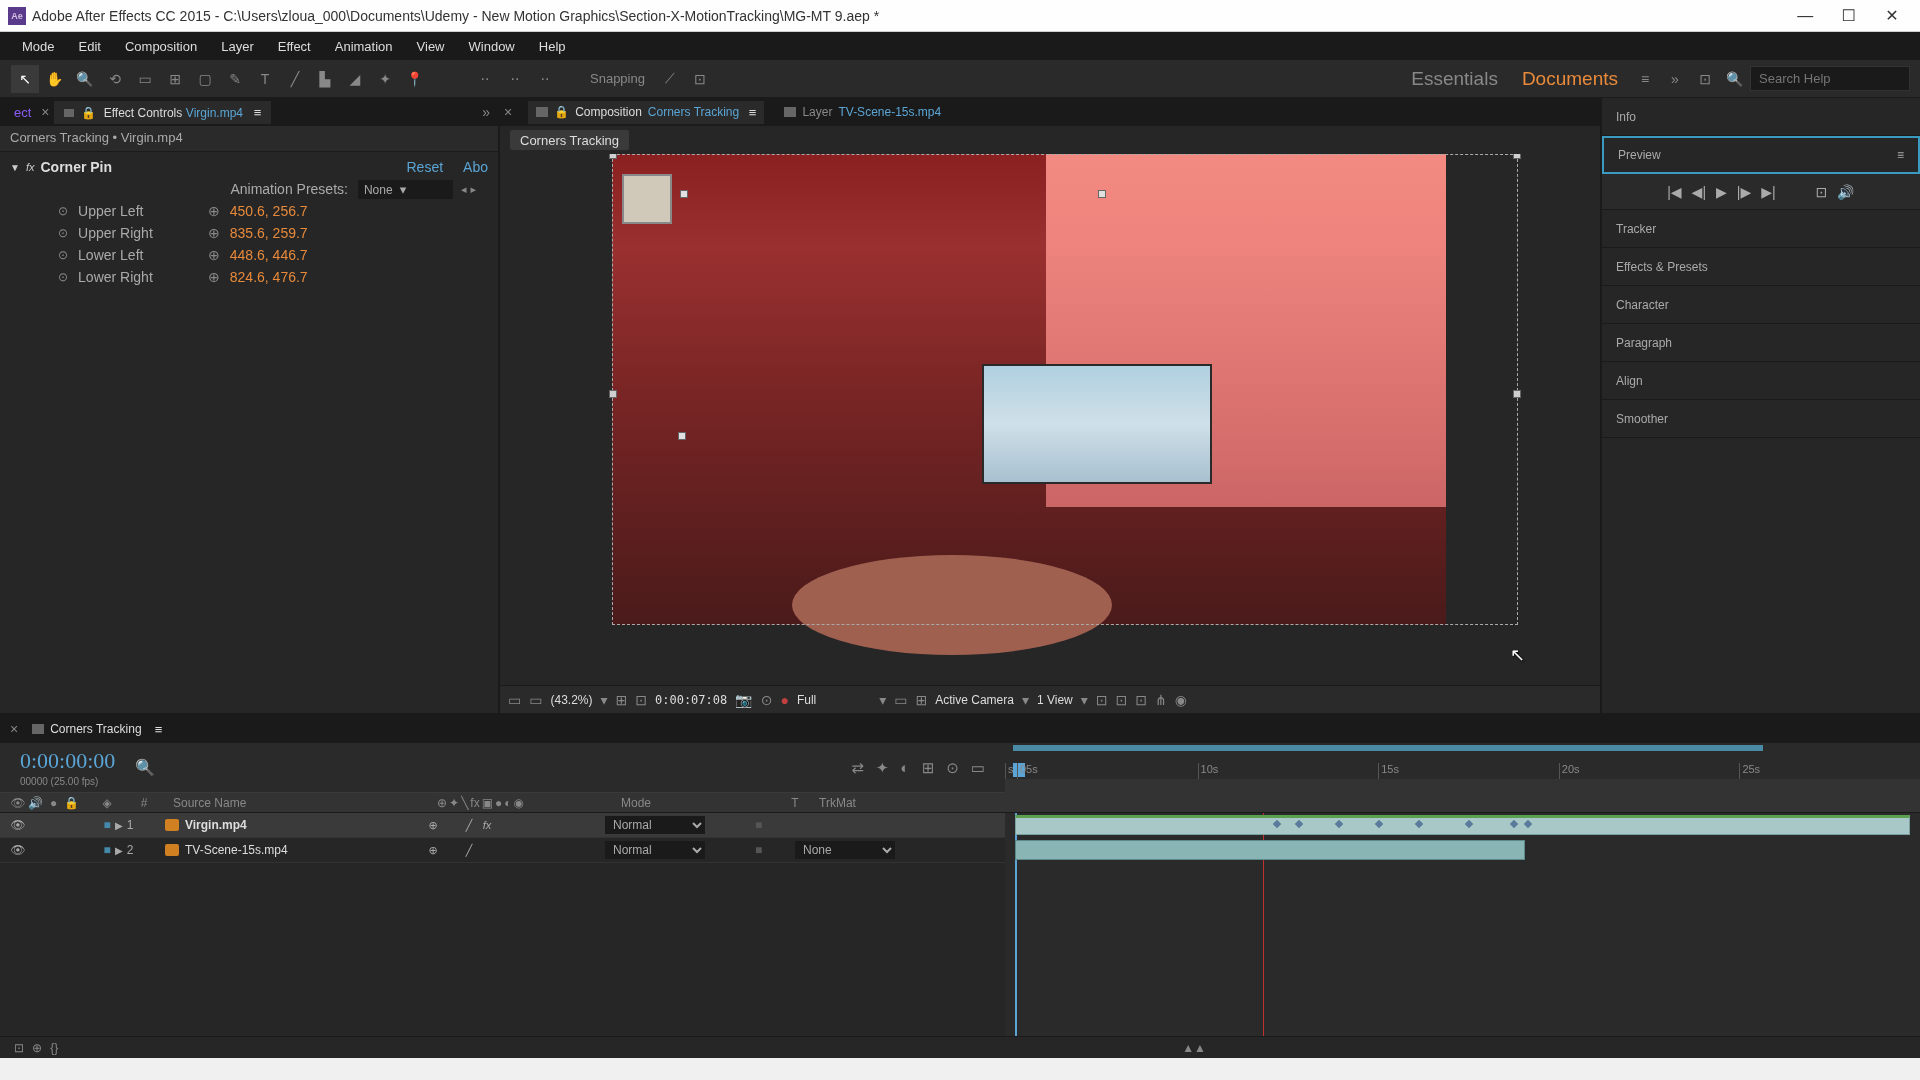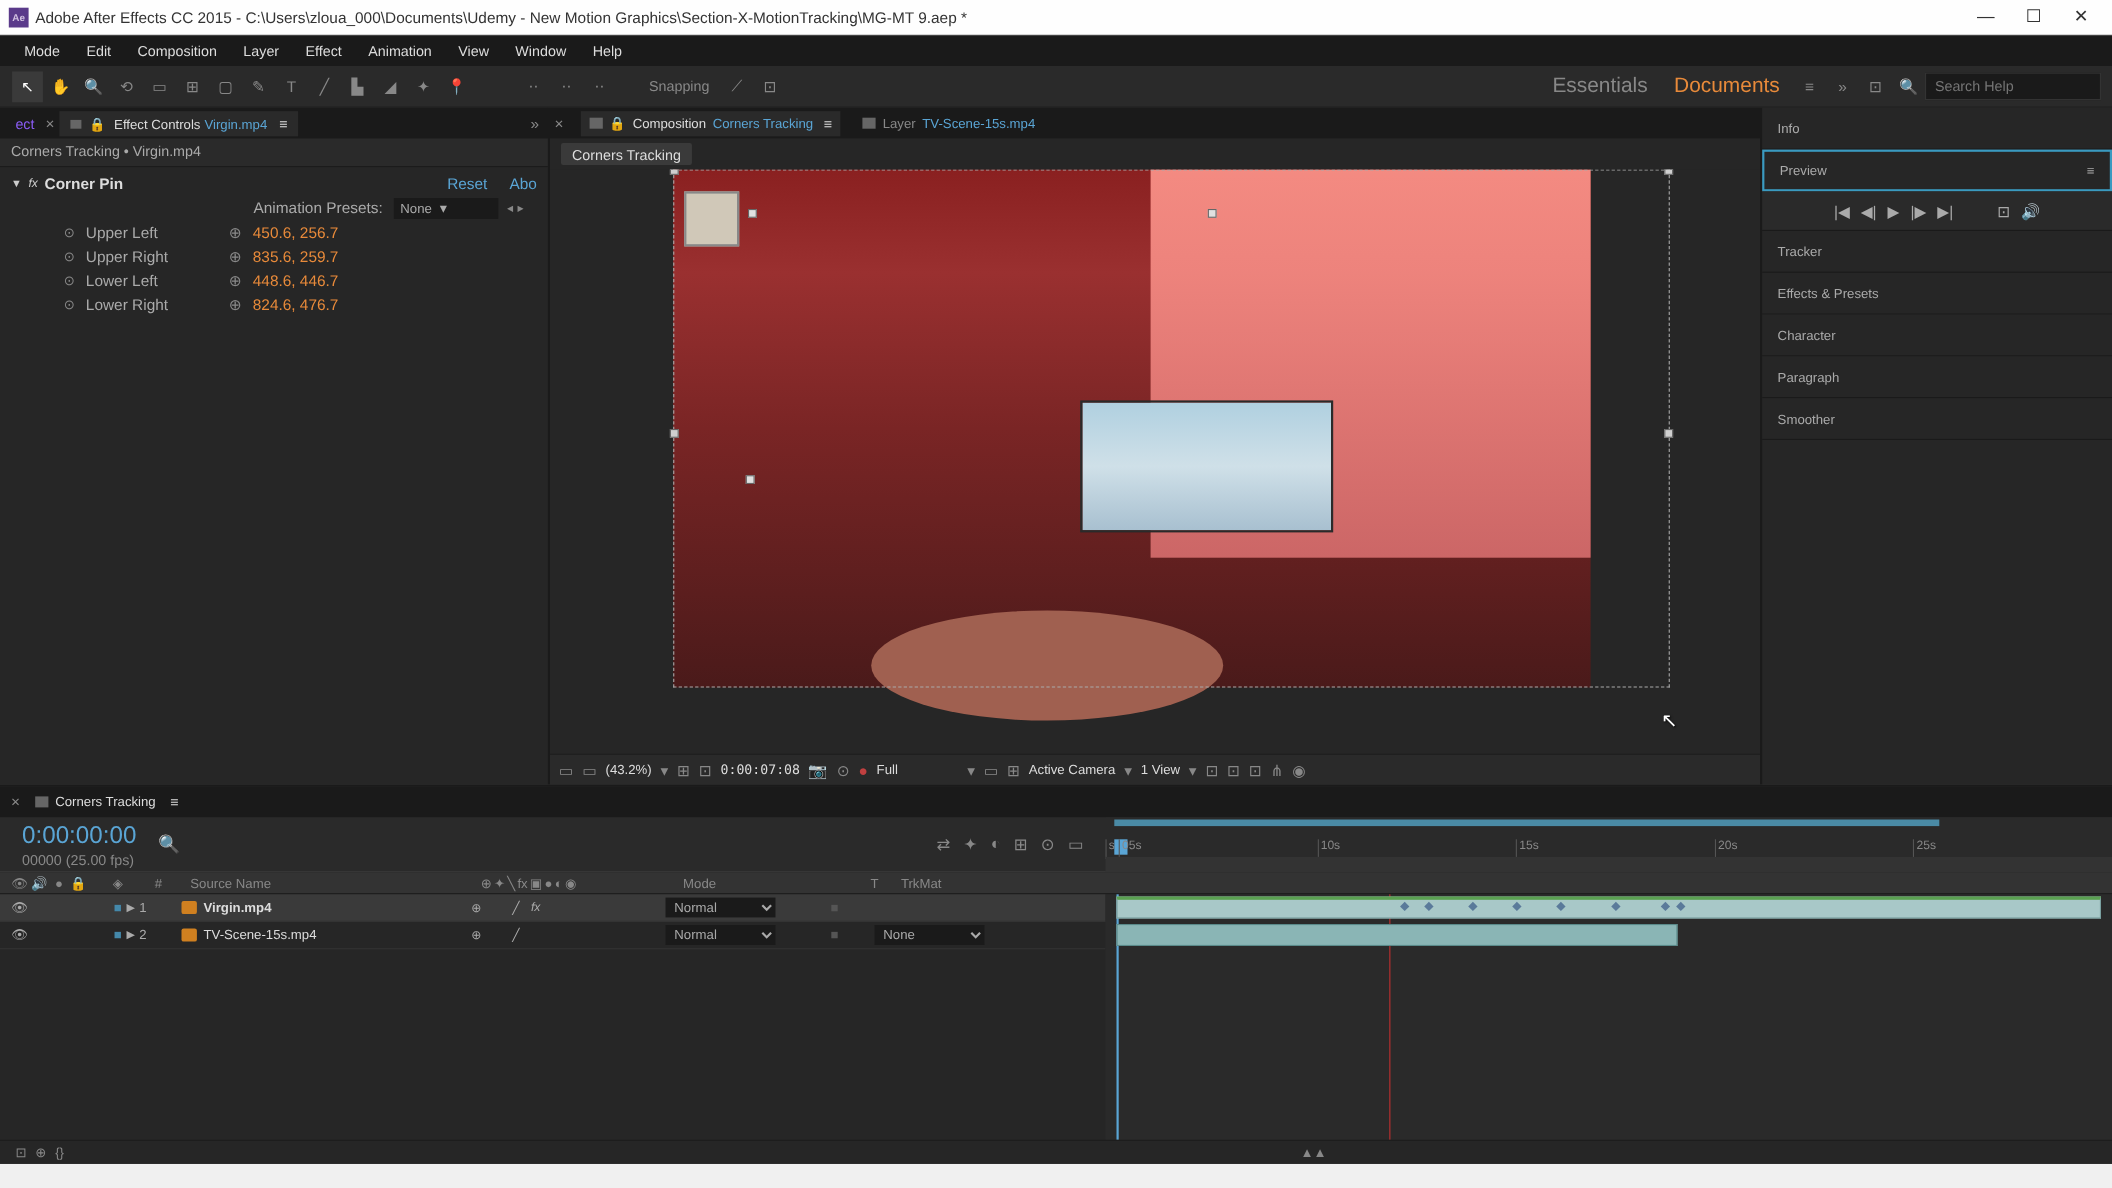--- a/index.html
+++ b/index.html
@@ -93,22 +93,22 @@
     .right-panel .preview-controls { background: #2a2a2a; height: 36px; display: flex; align-items: center; justify-content: center; gap: 10px; border-bottom: 1px solid #1a1a1a; }
     .right-panel .preview-controls span { color: #aaa; font-size: 14px; }
     
     .bottom-panel { height: 345px; background: #262626; border-top: 2px solid #1a1a1a; display: flex; flex-direction: column; }
     .bp-tabs { height: 28px; background: #1a1a1a; display: flex; align-items: center; padding: 0 10px; }
     .bp-tab { color: #ddd; padding: 4px 10px; font-size: 13px; display: flex; align-items: center; gap: 6px; }
     .bp-tab .icon-sq { width: 12px; height: 10px; background: #666; }
     
     .timeline-header { height: 50px; display: flex; background: #2a2a2a; border-bottom: 1px solid #3a3a3a; }
     .tl-left { width: 1005px; display: flex; align-items: center; padding: 0 20px; gap: 20px; }
-    .tl-timecode { color: #5aa5d5; font-size: 22px; font-family: Liberation Sans, sans-serif; font-weight: 300; }
-    .tl-fps { color: #888; font-size: 13px; margin-top: 2px; }
+    .tl-timecode { color: #5aa5d5; font-size: 22px; font-family: Liberation Serif, serif; font-weight: 300; }
+    .tl-fps { color: #888; font-size: 10px; margin-top: 2px; }
     .tl-search { color: #888; font-size: 16px; }
     .tl-icons { margin-left: auto; display: flex; gap: 12px; }
     .tl-icons span { color: #888; font-size: 15px; }
     
     .tl-right { flex: 1; position: relative; background: #2a2a2a; }
     .tl-ruler { position: absolute; top: 20px; left: 0; right: 0; height: 18px; display: flex; }
     .tl-tick { flex: 1; border-left: 1px solid #555; color: #888; font-size: 11px; padding-left: 2px; position: relative; }
     .tl-workarea { position: absolute; top: 2px; left: 8px; width: 750px; height: 6px; background: #4a8aa5; }
     .tl-cti-area { position: absolute; top: 36px; left: 0; right: 0; height: 14px; background: #333; }
     .tl-cti-head { position: absolute; top: 20px; left: 8px; width: 12px; height: 14px; background: #5aa5d5; }
@@ -362,20 +362,23 @@
     <div class="panel-item">
         <span>Effects &amp; Presets</span>
       </div>
     <div class="panel-item">
         <span>Character</span>
       </div>
     <div class="panel-item">
         <span>Paragraph</span>
       </div>
     <div class="panel-item">
+        <span>Align</span>
+      </div>
+    <div class="panel-item">
         <span>Smoother</span>
       </div>
   </div>
 </div>
 
 <div class="bottom-panel">
   <div class="bp-tabs">
     <span class="panel-tab-close">×</span>
     <span class="bp-tab">
       <span class="icon-sq"></span>

